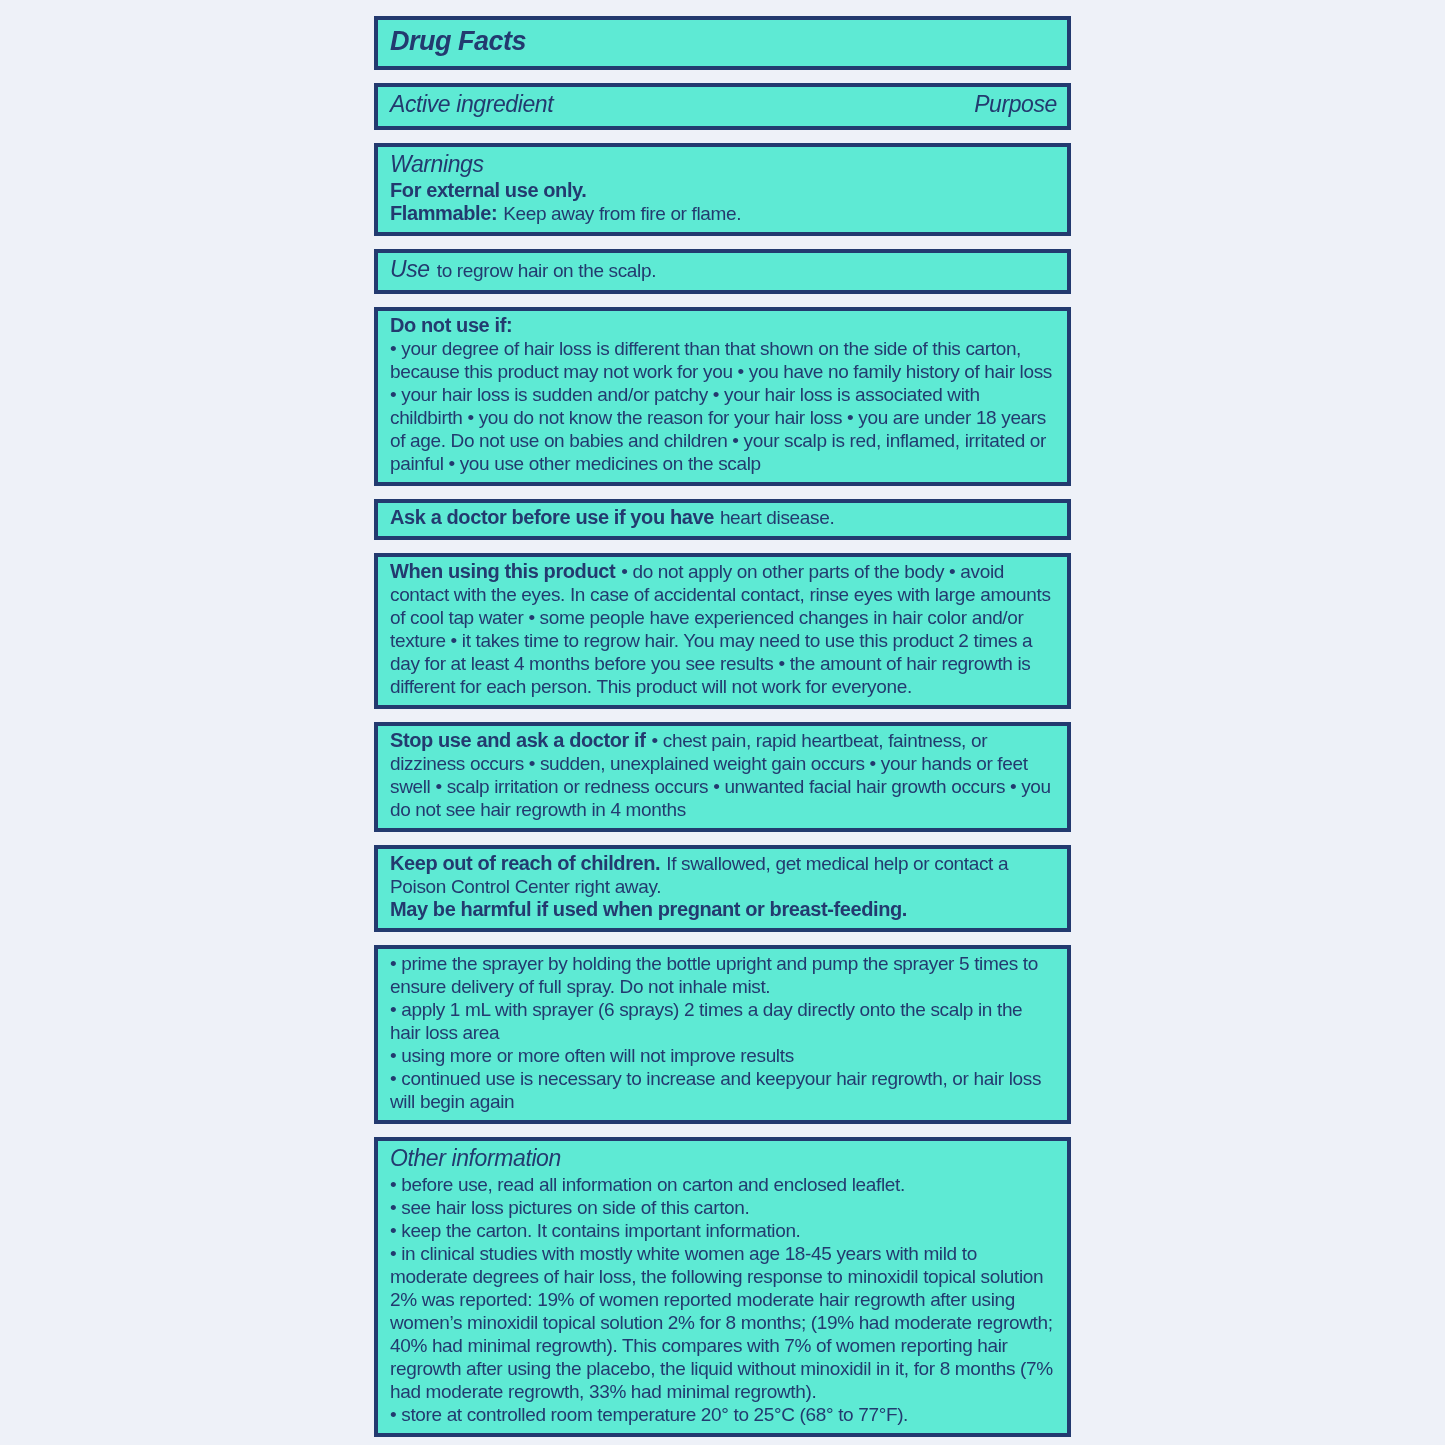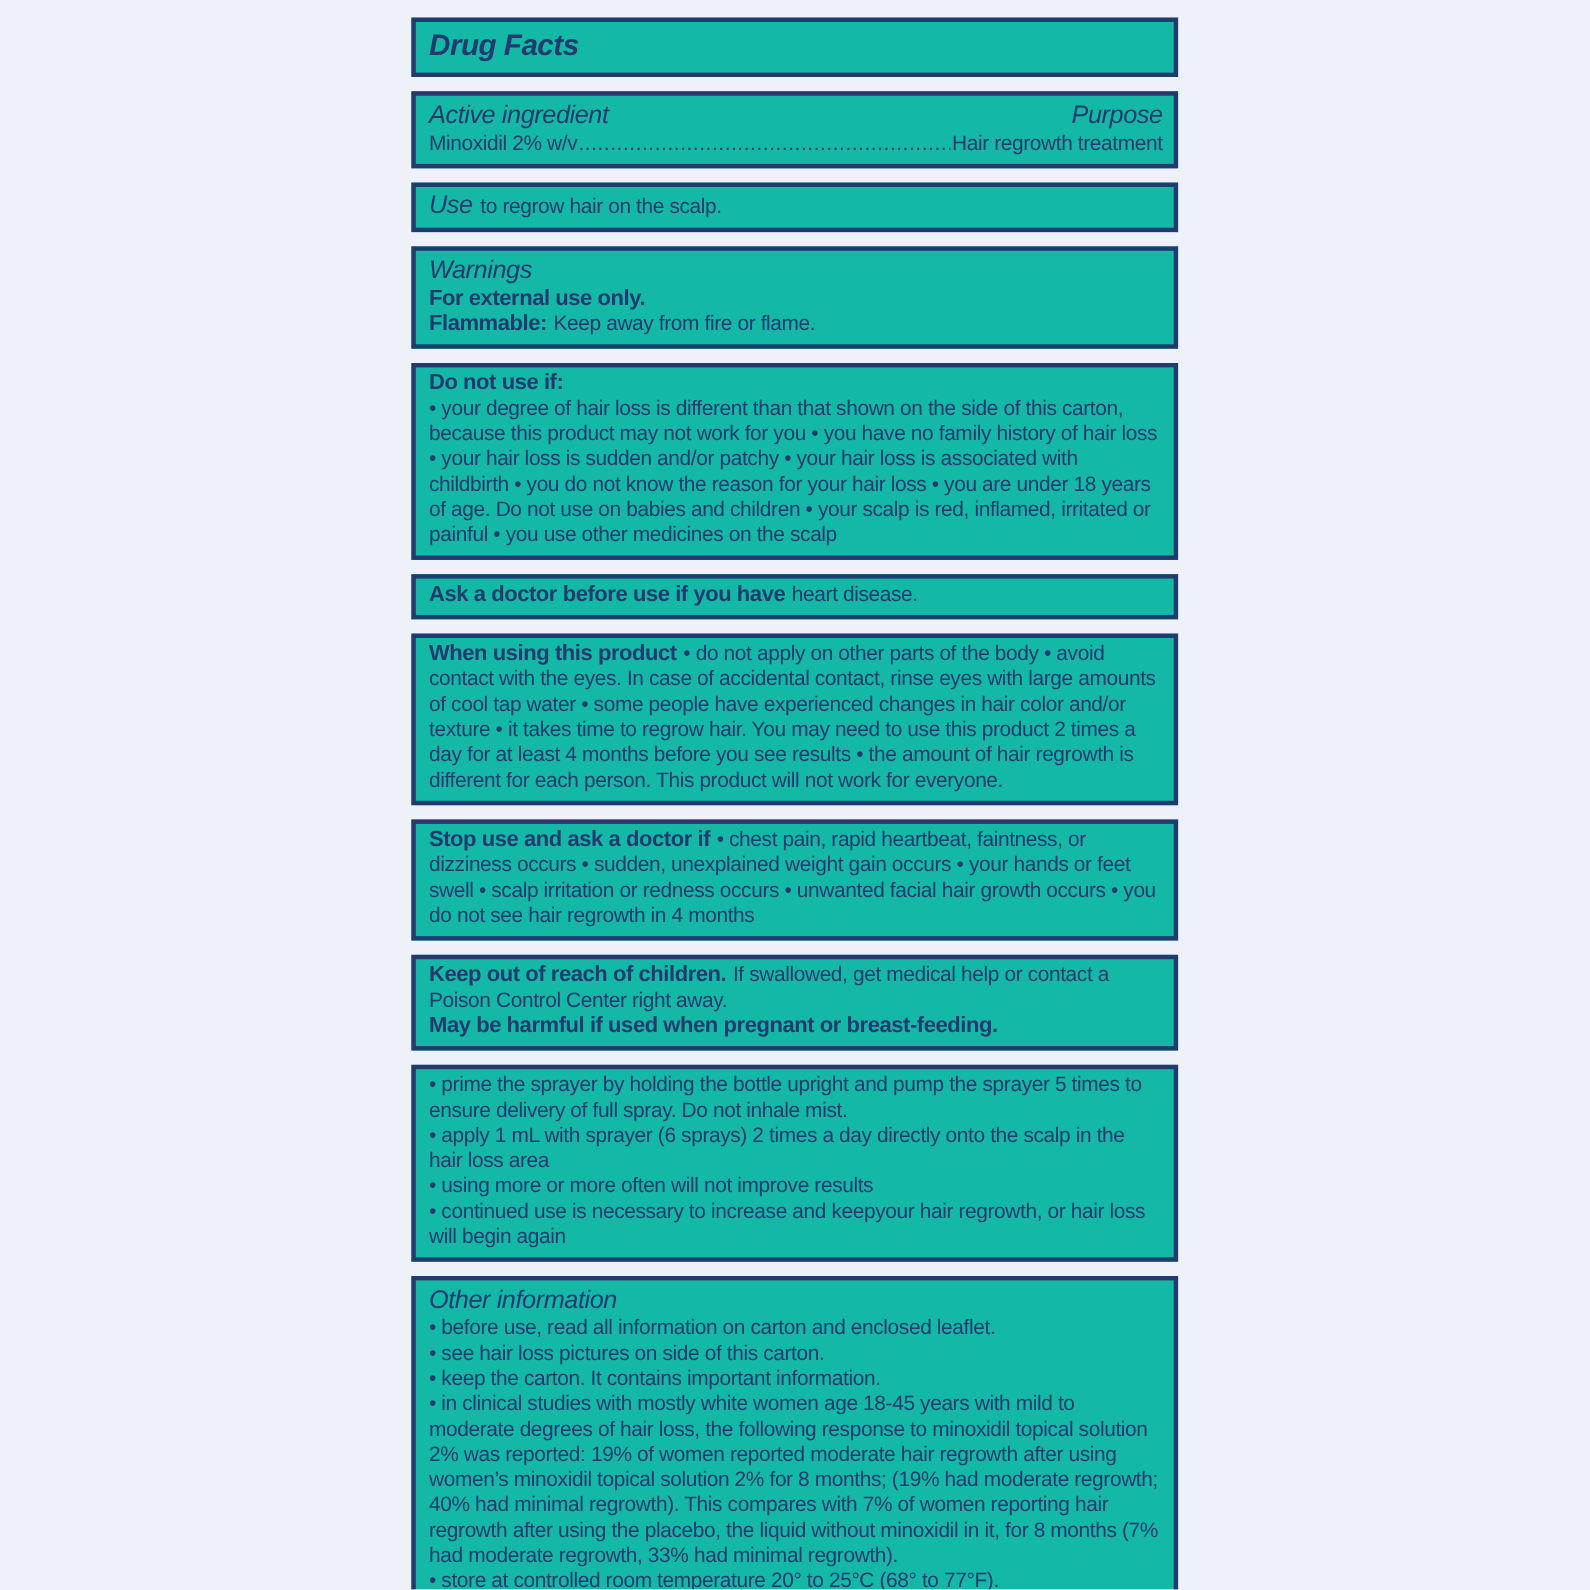--- a/index.html
+++ b/index.html
@@ -13,21 +13,21 @@
     height: 1445px;
     background: #eef1f8;
     overflow: hidden;
   }
   .label {
     width: 697px;
     margin: 16px auto 0 auto;
     color: #233a6f;
   }
   .box {
-    background: #14b8a6;
+    background: #5eead4;
     border: 4px solid #233a6f;
     margin-bottom: 3px;
     padding: 3px 10px 7px 12px;
     font-size: 19px;
     line-height: 23px;
     letter-spacing: -0.35px;
     margin-top: 13px;
   }
   .h-main {
     font-size: 27px;
@@ -92,35 +92,30 @@
 
     <section class="box">
       <h1 class="h-main">Drug Facts</h1>
     </section>
 
     <section class="box">
       <div class="row-heads">
         <span class="h-sec">Active ingredient</span>
         <span class="h-sec">Purpose</span>
       </div>
-      <div class="leader-row">
-        <span>Minoxidil 2% w/v</span>
-        <span class="dots"></span>
-        <span>Hair regrowth treatment</span>
-      </div>
-    </section>
-
-    <section class="box">
-      <p class="para"><span class="h-sec inline">Use</span><span>to regrow hair on the scalp.</span></p>
     </section>
 
     <section class="box">
       <span class="h-sec">Warnings</span>
       <p class="para boldline">For external use only.</p>
       <p class="para"><span class="lead">Flammable:</span><span>Keep away from fire or flame.</span></p>
+    </section>
+
+    <section class="box">
+      <p class="para"><span class="h-sec inline">Use</span><span>to regrow hair on the scalp.</span></p>
     </section>
 
     <section class="box">
       <p class="para boldline">Do not use if:</p>
       <p class="para">• your degree of hair loss is different than that shown on the side of this carton, because this product may not work for you • you have no family history of hair loss • your hair loss is sudden and/or patchy • your hair loss is associated with childbirth • you do not know the reason for your hair loss • you are under 18 years of age. Do not use on babies and children • your scalp is red, inflamed, irritated or painful • you use other medicines on the scalp</p>
     </section>
 
     <section class="box">
       <p class="para"><span class="lead">Ask a doctor before use if you have</span><span>heart disease.</span></p>
     </section>

